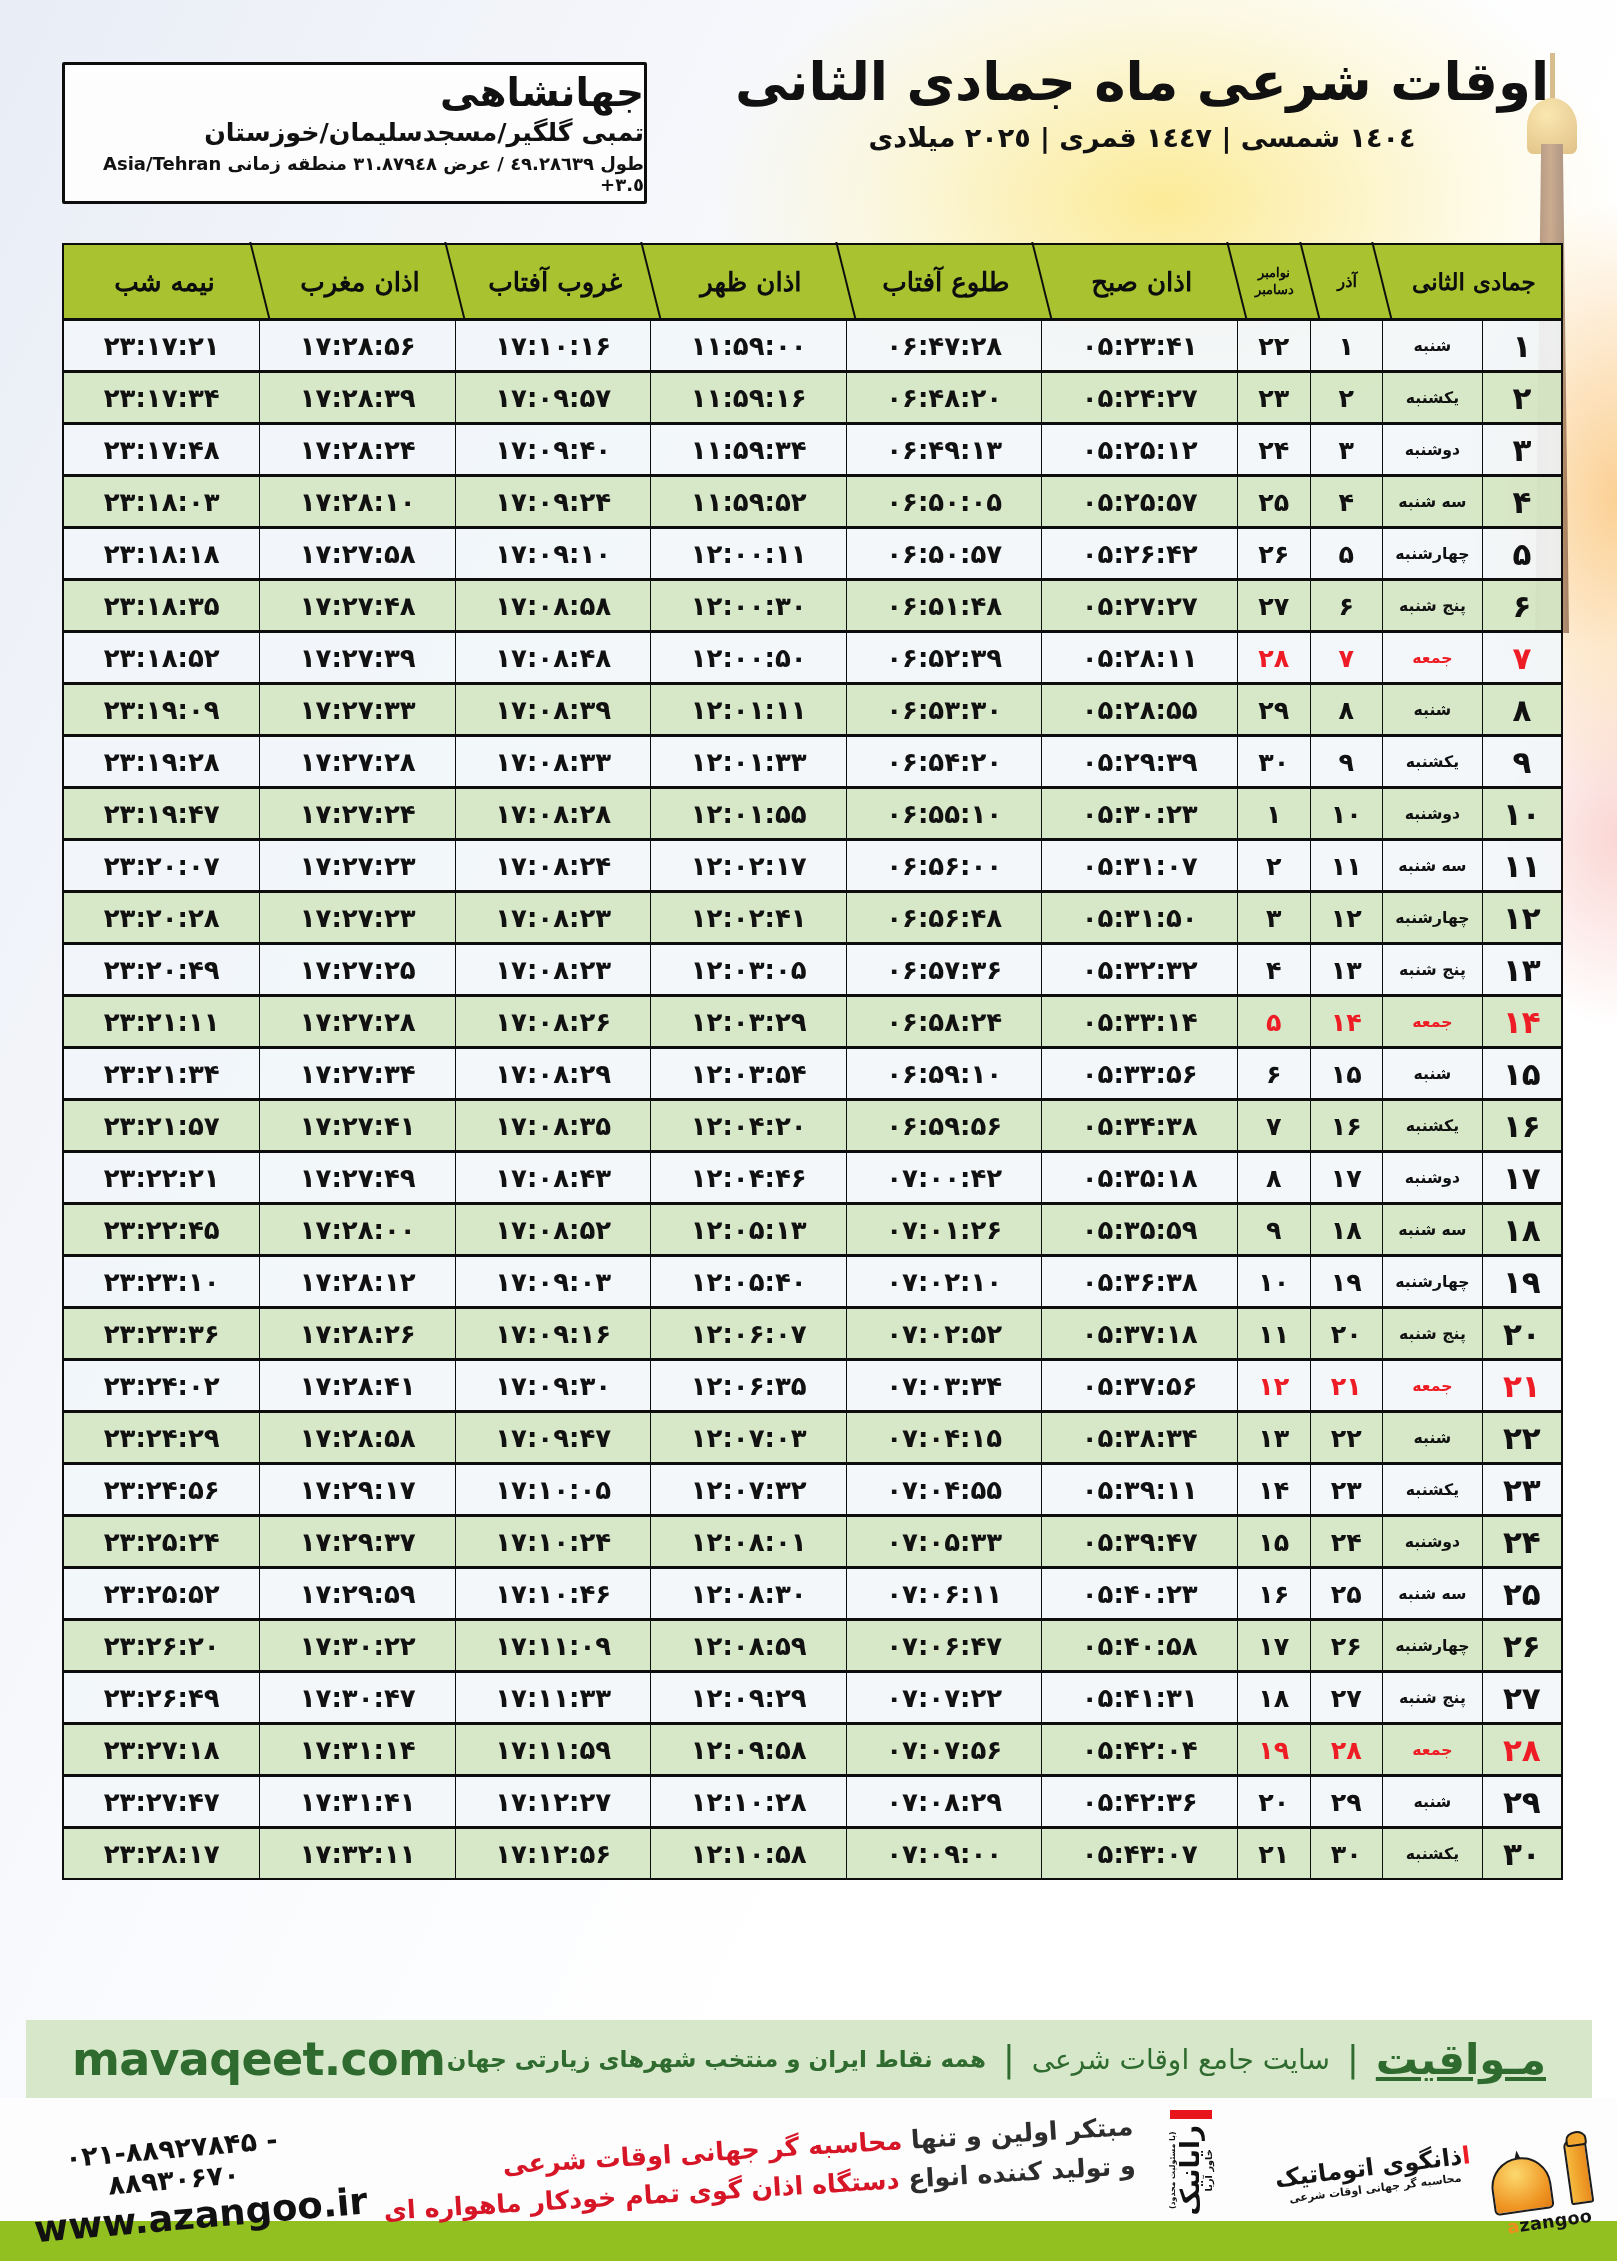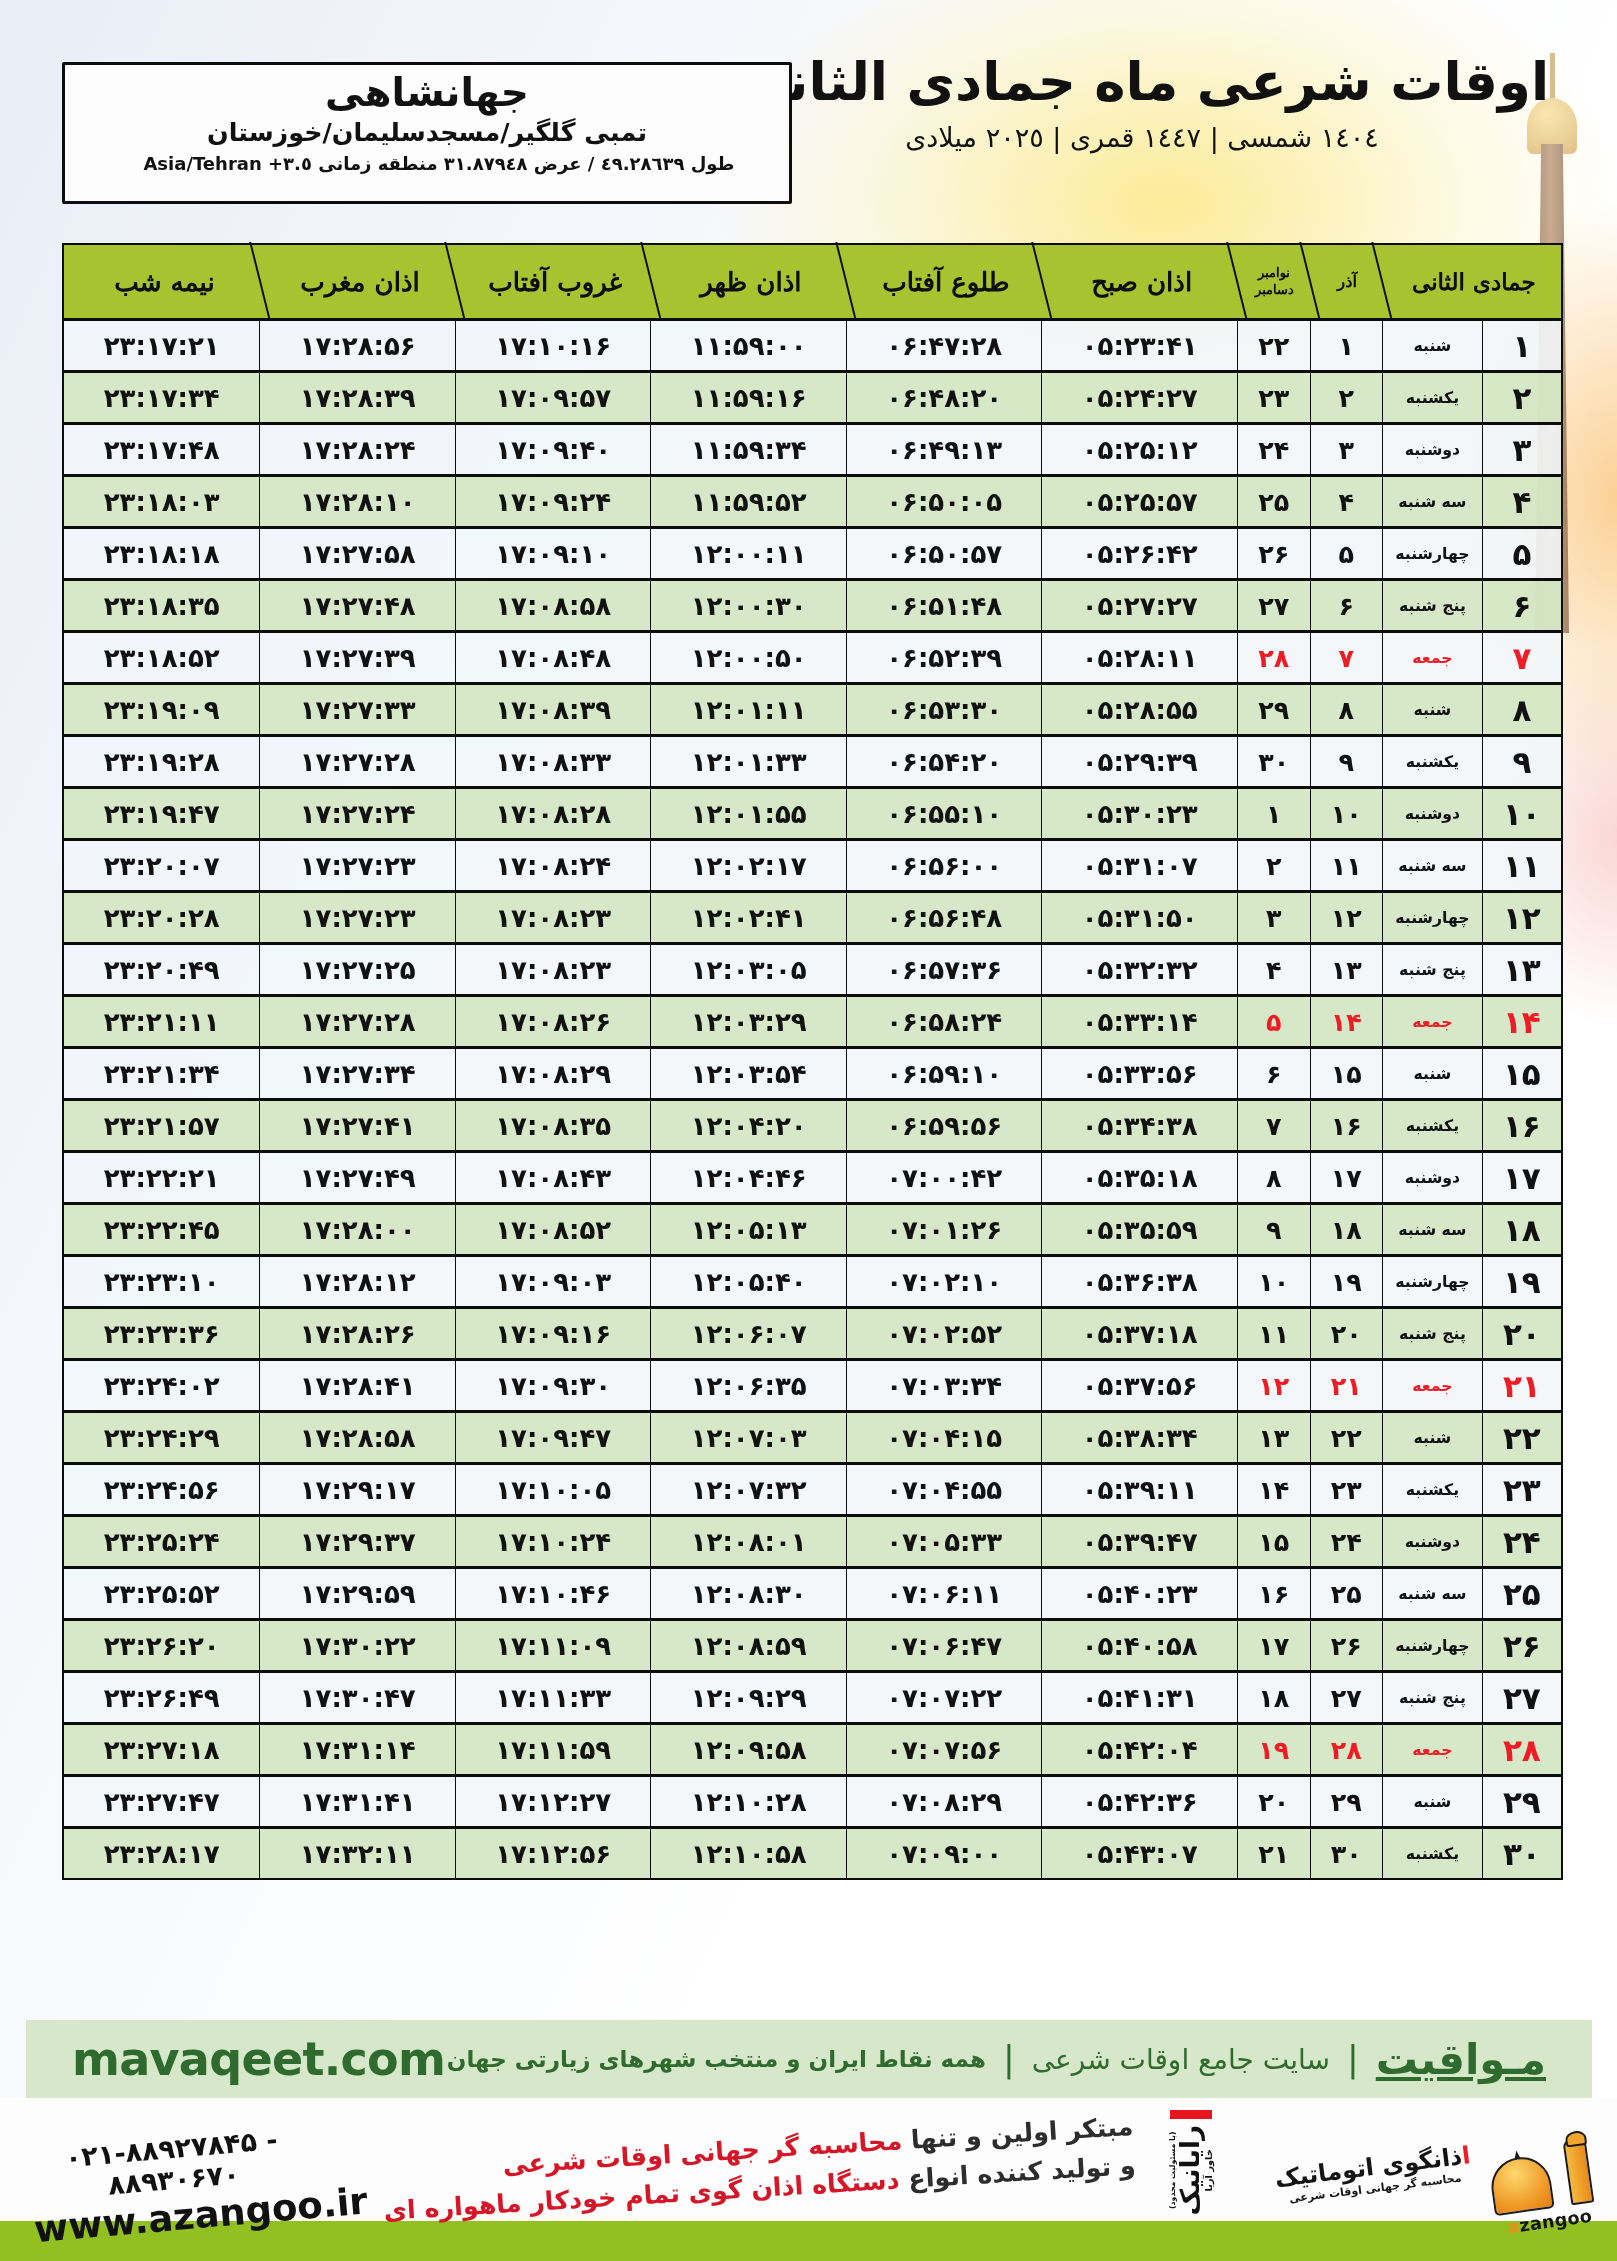--- a/index.html
+++ b/index.html
@@ -12,28 +12,28 @@
       radial-gradient(ellipse 196px 274px at 100% 37%, rgba(238,120,110,.30), rgba(255,255,255,0) 70%),
       linear-gradient(115deg, #e9edf6 0%, #f3f5fa 22%, #fbfcfe 45%, #ffffff 65%);
   }
   
   .minaret { position:absolute; right:27px; top:46px; width:78px; height:587px; opacity:.55; z-index:0; filter:blur(0.7px); }
   .minaret .shaft { position:absolute; left:22px; top:98px; width:34px; height:489px; background:linear-gradient(90deg,#6d3f24,#a06a40 45%,#5e341c); clip-path:polygon(18% 0,82% 0,100% 100%,0 100%); }
   .minaret .dome { position:absolute; left:14.4px; top:52px; width:50px; height:56px; background:radial-gradient(circle at 40% 30%, #f7d777, #c98f2c); border-radius:50% 50% 12% 12%; }
   .minaret .spike { position:absolute; left:37px; top:6.5px; width:5.2px; height:52px; background:#b98a34; }
 
   
-  .loc-box { position:absolute; left:62px; top:62px; width:730px; height:142px; background:#fdfdfe; border:3.3px solid #0d0d0d; border-radius:2px; text-align:center; padding-top:6.5px; z-index:3; }
+  .loc-box { position:absolute; left:62px; top:62px; width:585px; height:142px; background:#fdfdfe; border:3.3px solid #0d0d0d; border-radius:2px; text-align:right; padding-top:6.5px; z-index:3; }
   .loc-name { font-size:39px; font-weight:800; line-height:1.1; }
   .loc-region { font-size:25.4px; font-weight:700; margin-top:2.6px; }
   .loc-coords { font-size:18px; font-weight:700; margin-top:6.5px;padding-left:24px; }
   .titles { position:absolute; left:692px; top:51px; width:900px; text-align:center; z-index:2; }
   .main-title { font-size:53px; font-weight:800; letter-spacing:-0.7px; }
   .sub-title { font-size:29px; font-weight:800; margin-top:9px; }
-  .date-line { font-size:27px; font-weight:400; margin-top:10.4px; }
+  .date-line { font-size:27px; font-weight:700; margin-top:10.4px; }
   .notice { position:absolute; left:65px; top:214px; width:793px; font-size:17px; font-weight:700; color:#7c1510; text-align:right; z-index:3; }
   .notice .nlabel { color:#ee1c25; font-weight:800; }
 
   
   .ptable { position:absolute; left:62px; top:243px; width:1501px; border:2.6px solid #0d0d0d; z-index:2; background:transparent; direction:rtl; }
   .thead { display:flex; direction:rtl; height:73px; background:#a9c22f; }
   .hcell { position:relative; display:flex; flex-direction:column; align-items:center; justify-content:center; font-weight:800; color:#0d0d0d; }
   .hcell .ht { transform:skewX(14deg); font-style:italic; white-space:nowrap; }
   .hcell + .hcell::before { content:""; position:absolute; right:-1.3px; top:-2.6px; bottom:-2.6px; width:2px; background:#0d0d0d; transform:skewX(14deg); }
   .h-month { width:11.95%; font-size:23px; }

